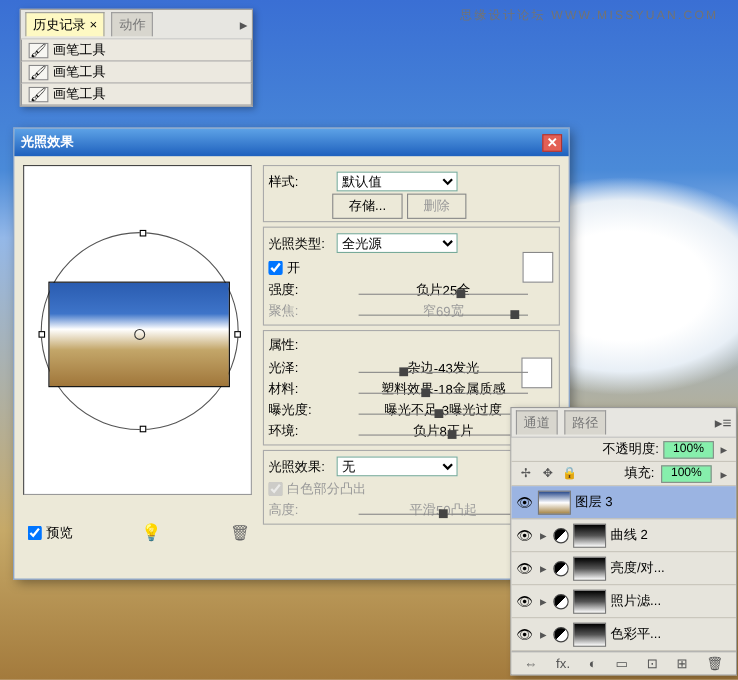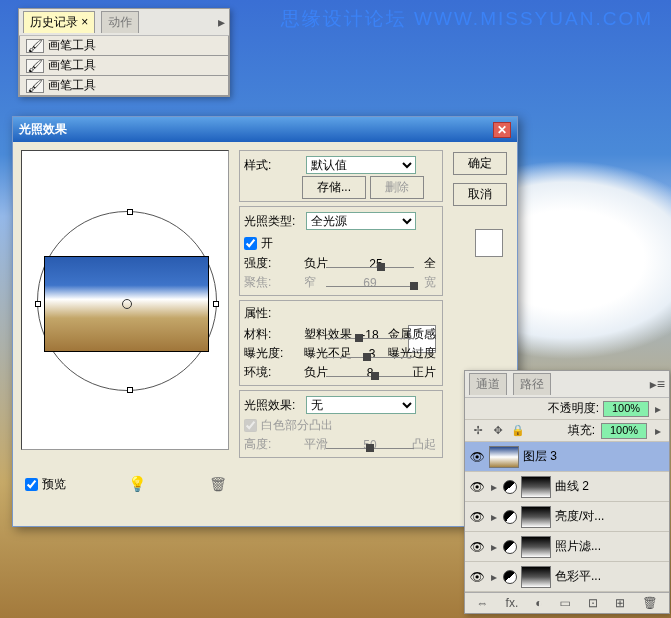--- a/index.html
+++ b/index.html
@@ -1,18 +1,18 @@
 <!DOCTYPE html>
 <html><head>
 <meta charset="utf-8">
 <style>
 *{box-sizing:border-box;margin:0;padding:0;font-family:"SimSun",Arial,sans-serif;font-size:12px}
 body{width:671px;height:618px;background:linear-gradient(to bottom,#3a6fd4 0%,#4a8ad8 25%,#94b8e8 35%,#c6a968 78%,#a37a3c 100%);position:relative;overflow:hidden}
 .cloud{position:absolute;right:0;top:160px;width:260px;height:200px;background:radial-gradient(ellipse at 60% 50%,#fff 35%,#e8eff6 55%,transparent 70%)}
-.watermark{position:absolute;top:6px;right:18px;color:#3b82f6;font-size:19px;letter-spacing:2px}
+.watermark{position:absolute;top:6px;right:18px;color:#737373;font-size:11px;letter-spacing:2px}
 .palette{position:absolute;background:#e7e6e1;border:1px solid #999;box-shadow:2px 2px 6px rgba(0,0,0,.3)}
 .palette-head{display:flex;align-items:center;padding:2px 4px;border-bottom:1px solid #bbb;gap:6px}
 .tab{padding:2px 6px;background:#fef9c3;border:1px solid #999;border-bottom:none;cursor:pointer}
 .tab.inactive{background:#d8d6ce;color:#777}
 .hist{left:18px;top:8px;width:212px}
 .hist-list{background:#e7e6e1}
 .hist-row{display:flex;align-items:center;gap:4px;padding:0 6px;border:1px solid #999;border-top:none;background:#ece9e0;height:20px}
 .hist-icon{width:18px;height:14px;border:1px solid #888;display:flex;align-items:center;justify-content:center;background:#f7f6f2}
 .dlg{left:12px;top:116px;width:506px;border:1px solid #7898c9;box-shadow:3px 3px 10px rgba(0,0,0,.4);background:#ece9d8}
 .dlg-title{background:linear-gradient(#5da2e6,#1e60bd);color:#fff;padding:4px 6px;display:flex;justify-content:space-between;align-items:center;font-weight:bold}
@@ -31,21 +31,21 @@
 .controls-col{flex:1;display:flex;flex-direction:column;gap:4px}
 .group{border:1px solid #aaa;padding:4px;display:flex;flex-direction:column;gap:2px}
 .row{display:flex;align-items:center;gap:4px;height:20px}
 .lbl{width:58px;text-align:left}
 select,input[type=text]{border:1px solid #7a9;background:#fff;height:18px;font-size:12px}
 select{width:110px}
 .btn{padding:2px 14px;border:1px solid #888;background:#ece9d8;cursor:pointer}
 .btn-col{flex:0 0 auto;display:flex;flex-direction:column;gap:8px;padding:2px}
 .slider-row{display:flex;align-items:center;font-size:12px;gap:18px}
 .slider-row .lbl{width:40px}
-.slider-bar{flex:1;position:relative;height:14px;display:flex;align-items:center;justify-content:space-between;font-size:11px;padding:0 2px}
+.slider-bar{flex:1;position:relative;height:14px;display:flex;align-items:center;justify-content:center;font-size:11px;padding:0 2px}
 .slider-line{position:absolute;top:10px;left:24px;right:24px;height:1px;background:#888}
 .slider-thumb{position:absolute;width:8px;height:8px;background:#444;transform:translate(-50%,0);top:6px}
 .swatch{width:28px;height:28px;background:#fff;border:1px solid #888;margin-left:auto}
 .section-label{font-weight:normal;margin-bottom:2px}
 .disabled{color:#9a9a9a}
 .layers{left:464px;top:370px;width:206px}
 .layers .palette-head{justify-content:flex-start}
 .layers-body{background:#e6e4dc}
 .opts{display:flex;align-items:center;justify-content:flex-end;padding:2px 6px;gap:4px;border-bottom:1px solid #c7c4ba}
 .opt-input{width:46px;height:16px;border:1px solid #888;background:#86efac;text-align:center;font-size:11px}
@@ -160,20 +160,30 @@
             <div class="slider-line"></div>
               <div class="slider-thumb" style="left:82%"></div>
           </div>
         </div>
       </div>
 
       <div class="group" style="position:relative">
         <span class="section-label">属性:</span>
         <div class="swatch" style="position:absolute;right:6px;top:24px"></div>
         <div class="slider-row">
+            <span class="lbl">光泽:</span>
+          <div class="slider-bar">
+            <span>杂边</span>
+              <span>-43</span>
+              <span>发光</span>
+            <div class="slider-line"></div>
+              <div class="slider-thumb" style="left:32%"></div>
+          </div>
+        </div>
+        <div class="slider-row">
             <span class="lbl">材料:</span>
           <div class="slider-bar">
             <span>塑料效果</span>
               <span>-18</span>
               <span>金属质感</span>
             <div class="slider-line"></div>
               <div class="slider-thumb" style="left:42%"></div>
           </div>
         </div>
         <div class="slider-row">
@@ -213,24 +223,20 @@
             <span>平滑</span>
               <span>50</span>
               <span>凸起</span>
             <div class="slider-line"></div>
               <div class="slider-thumb" style="left:50%"></div>
           </div>
         </div>
       </div>
     </div>
 
-    <div class="btn-col">
-      <button class="btn">确定</button>
-      <button class="btn">取消</button>
-    </div>
   </div>
 </div>
 
 <div class="palette layers">
   <div class="palette-head">
     <span class="tab inactive">通道</span>
     <span class="tab inactive">路径</span>
     <span class="menu-arrow">▸≡</span>
   </div>
   <div class="layers-body">

